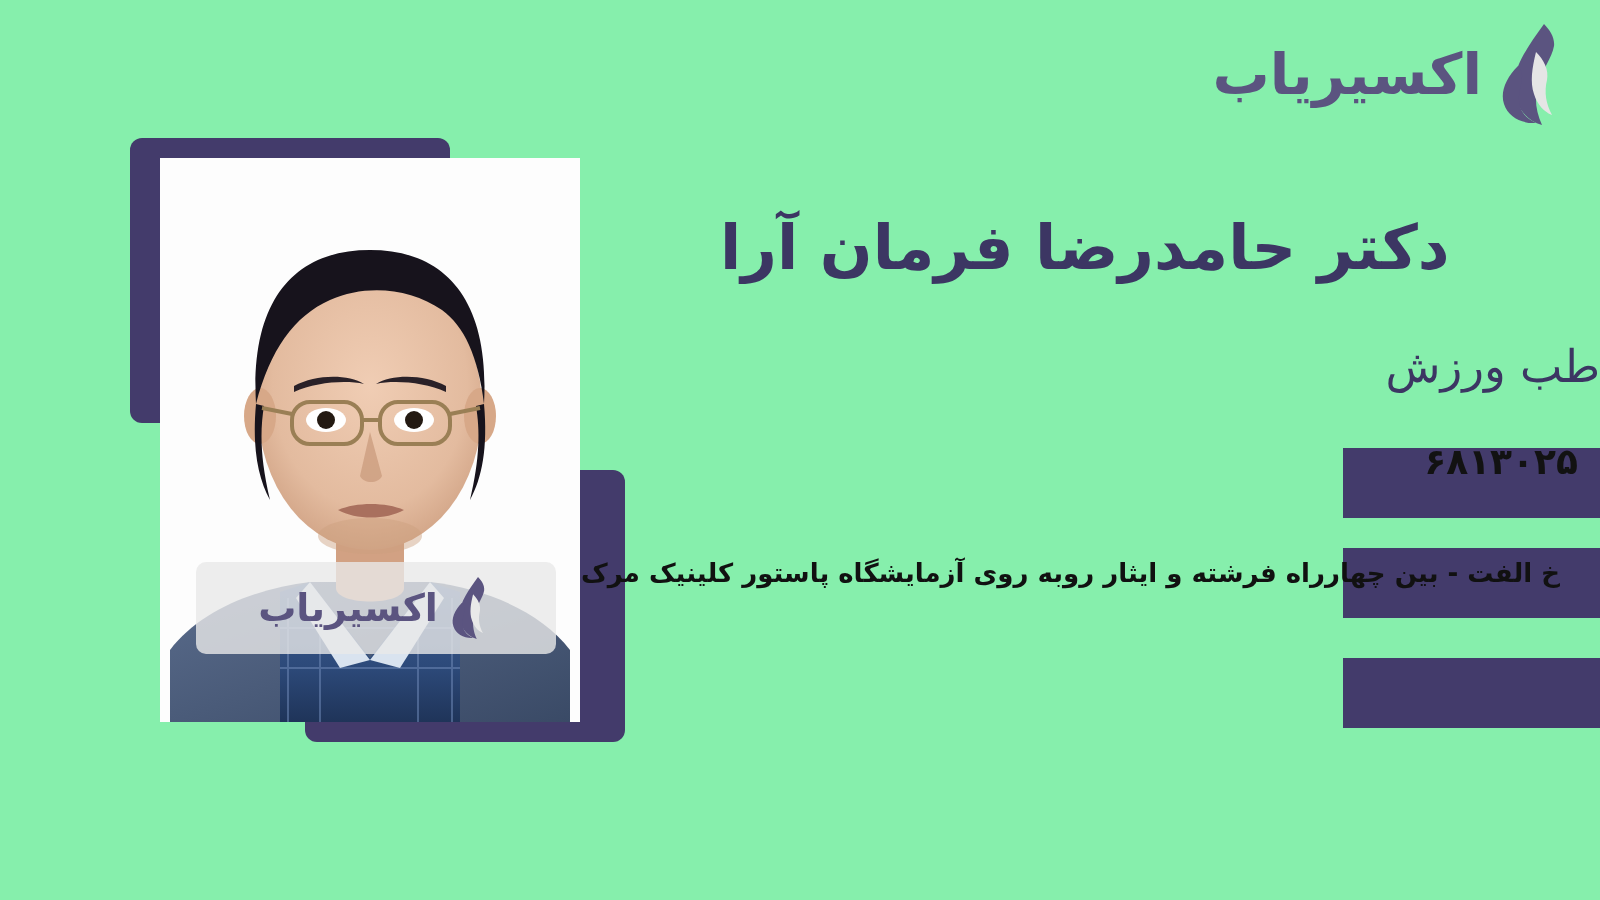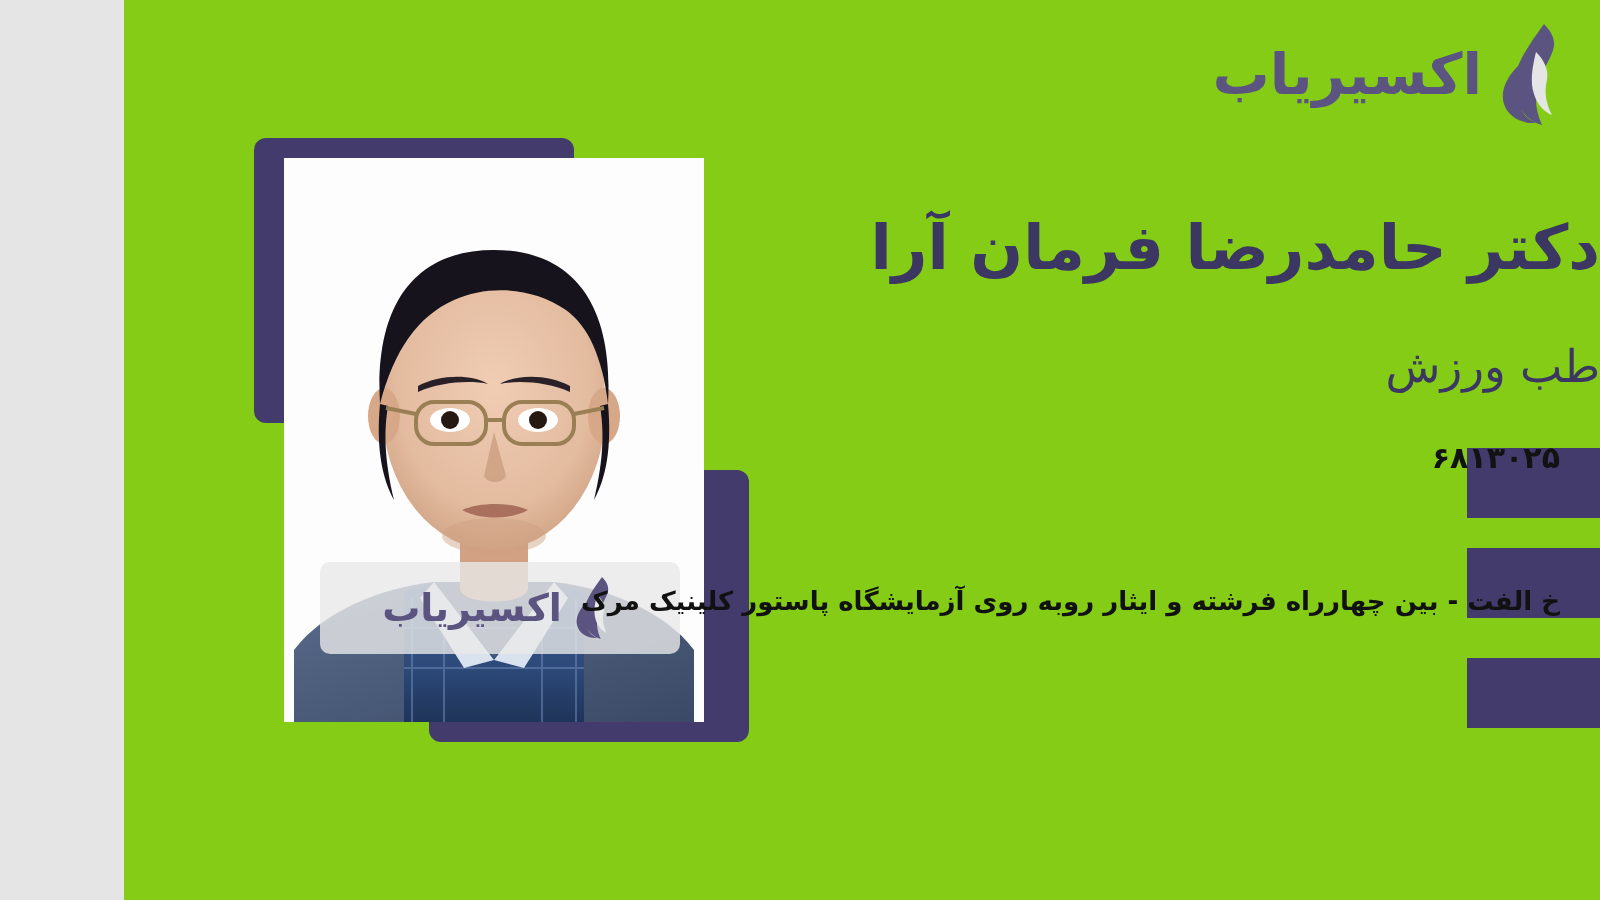--- a/index.html
+++ b/index.html
@@ -5,22 +5,22 @@
 <style>
   * { margin:0; padding:0; box-sizing:border-box; }
   html, body {
     width:1600px; height:900px;
     overflow:hidden;
     background:#e5e5e5;
     font-family:"DejaVu Sans","Liberation Sans",sans-serif;
   }
   .card {
     position:relative;
-    width:1476px; height:900px;
-    background:#84cc16;
+    width:1600px; height:900px;
+    background:#86efac;
   }
 
   
   .brand {
     position:absolute;
     top:22px; right:30px;
     display:flex;
     align-items:center;
     gap:10px;
     direction:rtl;
@@ -81,55 +81,54 @@
 
   .doctor-name {
     position:absolute;
     right:0; top:212px;
     width:880px;
     font-size:62px;
     font-weight:700;
     color:#3c3663;
     line-height:1.15;
     white-space:nowrap;
-    text-align:right;
+    text-align:left;
   }
   .specialty {
     position:absolute;
     right:0; top:340px;
     width:880px;
     font-size:45px;
     font-weight:400;
     color:#3c3663;
     font-family:"DejaVu Serif","Liberation Serif",serif;
     line-height:1.2;
     text-align:right;
   }
   .phone {
     position:absolute;
-    right:40px; top:440px;
-    font-size:30px;
+    right:22px; top:440px;
+    font-size:36px;
     font-weight:700;
     color:#121212;
     letter-spacing:1px;
     line-height:1.2;
     direction:rtl;
   }
   .address {
     position:absolute;
     right:40px; top:556px;
     width:880px;
     font-size:26px;
     font-weight:700;
     color:#111111;
     line-height:1.35;
     white-space:nowrap;
     text-align:right;
     overflow:visible;
-    margin-top:28px;
   }
 
   
   .bar {
     position:absolute;
     background:#433b6b;
     left:1343px;
     width:257px;
   }
   .bar-1 { top:448px; height:70px; }

